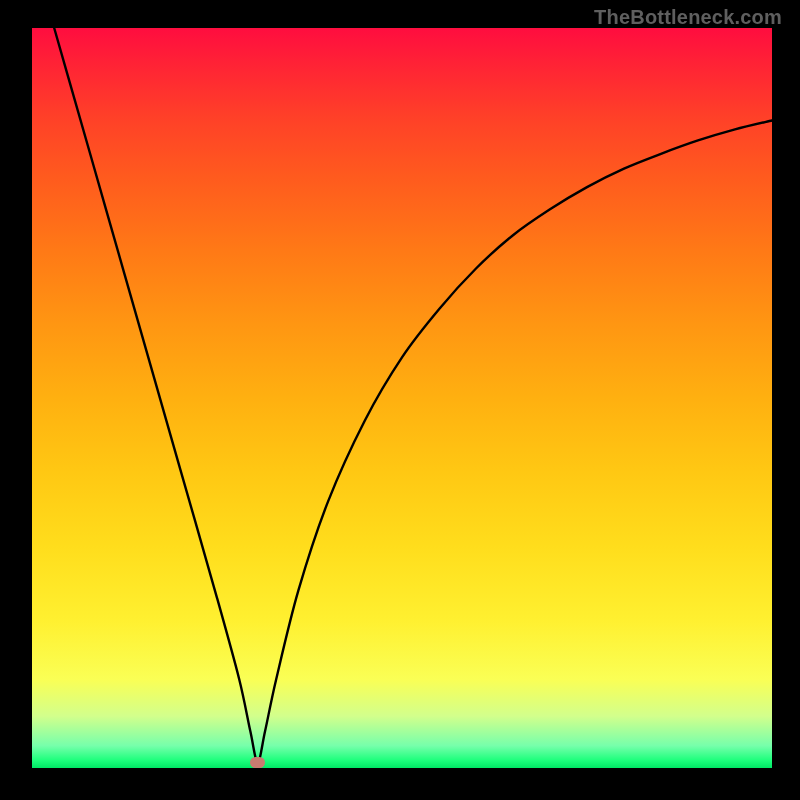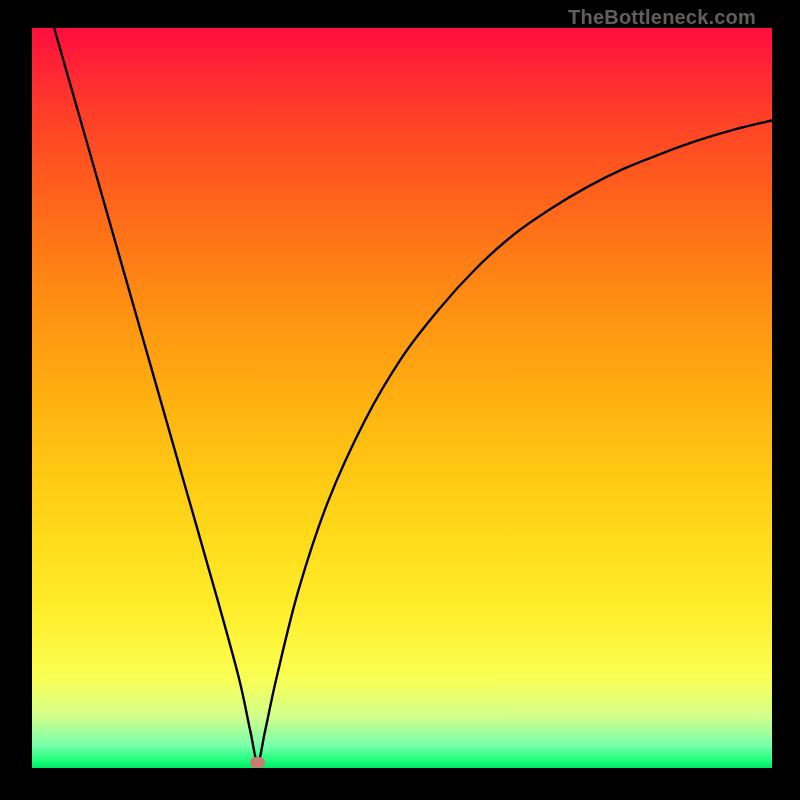--- a/index.html
+++ b/index.html
@@ -29,21 +29,21 @@
       #fff030 80%,
       #faff55 88%,
       #d2ff8c 93%,
       #76ffab 97%,
       #1bff7b 99%,
       #00e865 100%);
   }
   .watermark {
     position: absolute;
     top: 6px;
-    right: 44px;
+    right: 18px;
     font-family: Arial, Helvetica, sans-serif;
     font-size: 20px;
     font-weight: bold;
     color: #5f5f5f;
     letter-spacing: 0.2px;
     margin-left: 40px;
   }
   .curve {
     position: absolute;
     left: 0;

